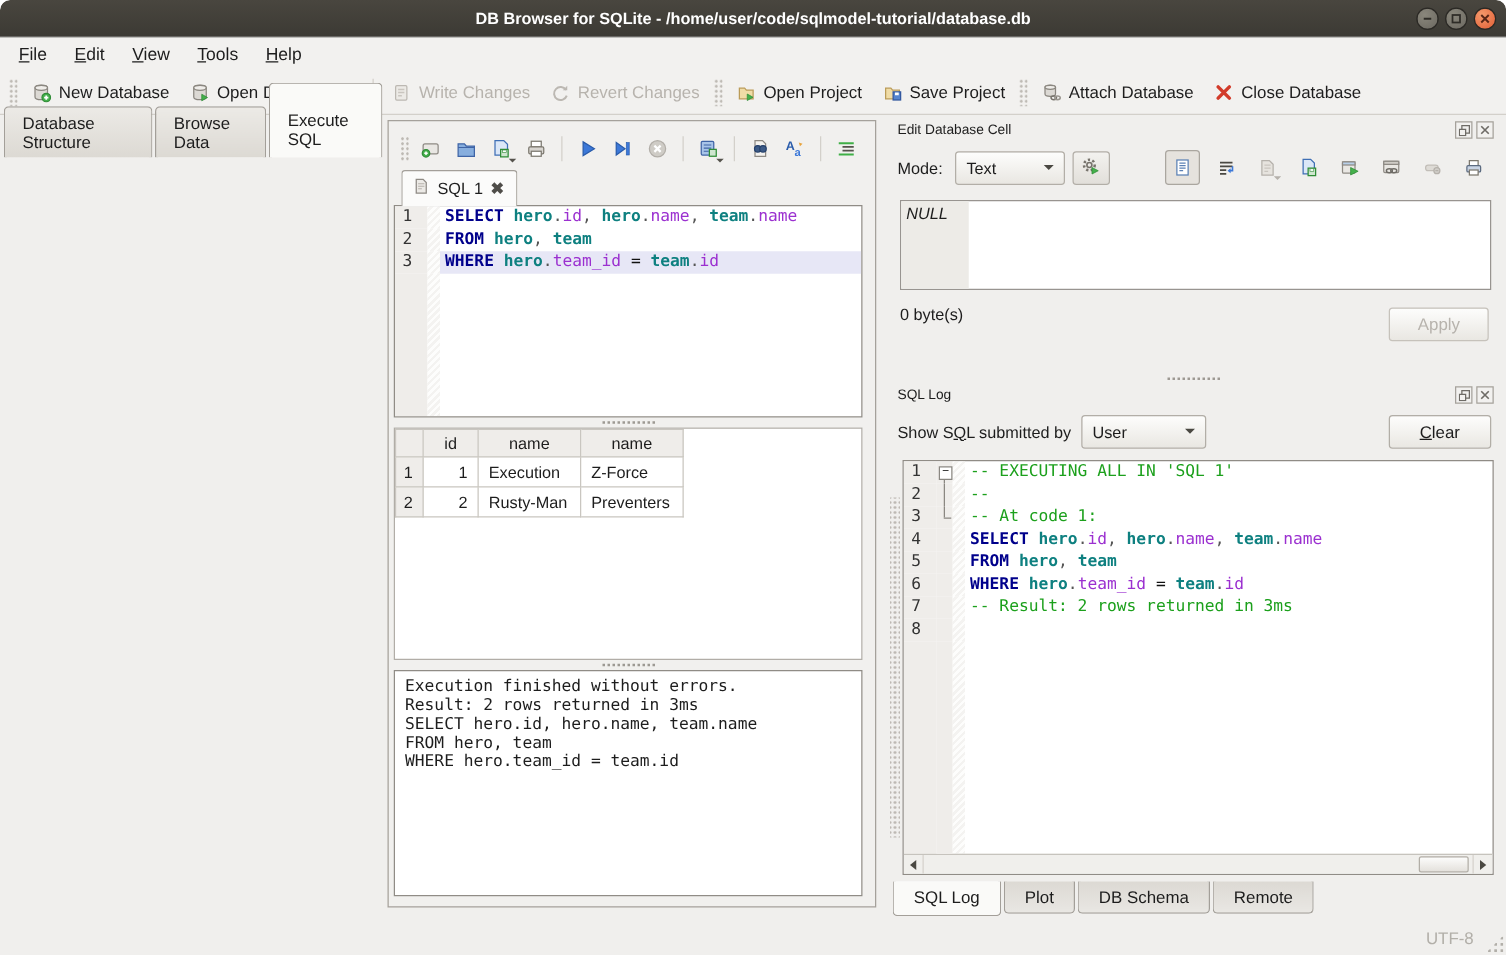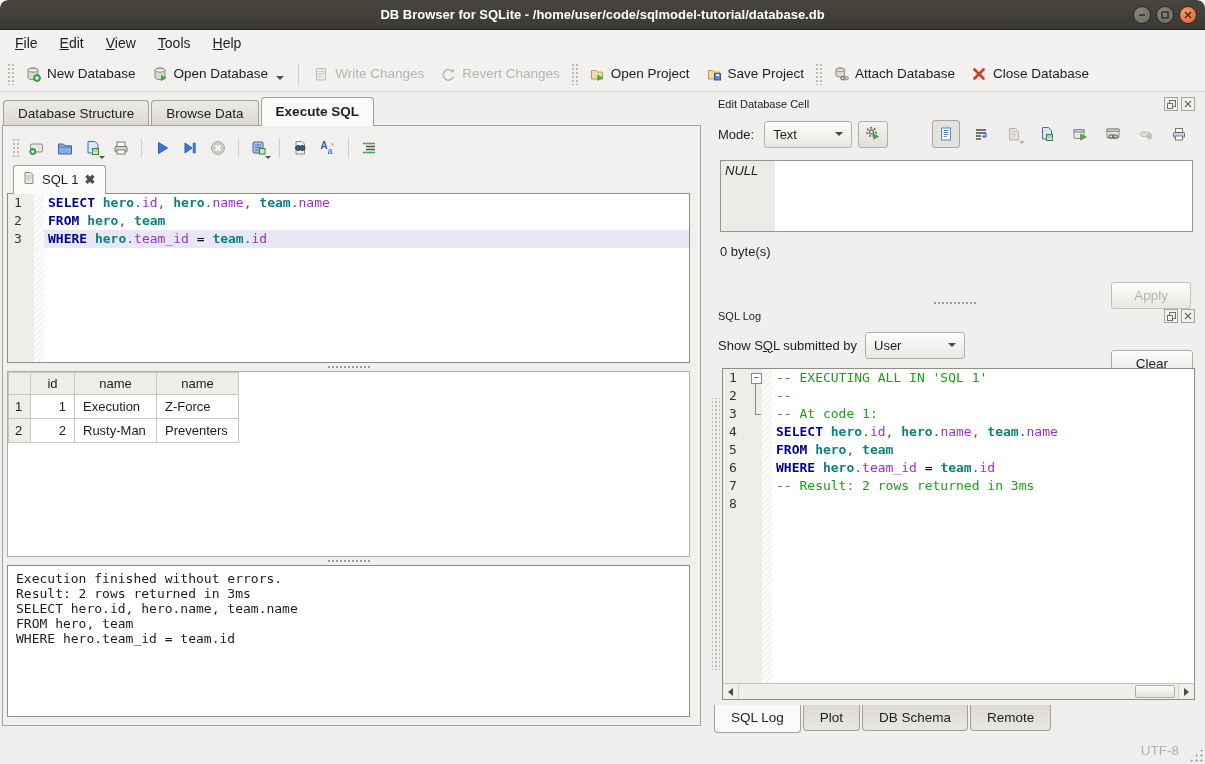--- a/index.html
+++ b/index.html
@@ -36,30 +36,30 @@
                background-size:4px 4px; }
   .tb-sep { width:1px; height:22px; background:#d3d0ca; margin:0 6px; }
   .tb-item { display:flex; align-items:center; gap:6px; padding:4px 8px; border-radius:3px; position:relative; }
   .tb-item.disabled { color:#b7b3ad; }
   .tb-item svg { display:block; }
   .drop-caret { width:0; height:0; border-left:4px solid transparent; border-right:4px solid transparent;
                 border-top:4px solid #55524c; margin-left:2px; align-self:flex-end; margin-bottom:2px; }
 
   
   .content { flex:1 1 auto; display:flex; min-height:0; }
-  .left-pane { width:703px; flex:0 0 703px; display:flex; flex-direction:column; padding-top:4px; }
+  .left-pane { width:703px; flex:0 0 703px; display:flex; flex-direction:row; padding-top:4px; }
   .pane-splitter { width:5px; flex:0 0 5px; }
   .right-pane { flex:1 1 auto; display:flex; flex-direction:column; min-width:0; padding:2px 8px 0 4px; }
 
   
   .main-tabs { display:flex; align-items:flex-end; padding-left:3px; height:29px; }
   .mtab { border:1px solid #a39f99; border-bottom:none; border-radius:4px 4px 0 0;
           padding:5px 14px 5px 14px; background:linear-gradient(#eceae6,#dcd9d3);
           margin-right:2px; font-size:13.5px; position:relative; top:1px; }
-  .mtab.active { background:#fafaf8; padding-top:6px; padding-bottom:7px; z-index:3; top:1px;font-weight:bold; }
+  .mtab.active { background:#fafaf8; padding-top:22px; padding-bottom:7px; z-index:3; top:1px; }
 
   .left-panel { flex:1 1 auto; margin:0 2px 10px 2px; border:1px solid #a5a19b; background:#f1f0ee;
                 display:flex; flex-direction:column; padding:5px 10px 8px 4px; position:relative; z-index:2; min-height:0; }
 
   
   .sql-toolbar { height:34px; flex:0 0 34px; display:flex; align-items:center; gap:2px; padding-left:2px; }
   .sbtn { width:26px; height:26px; display:flex; align-items:center; justify-content:center; border-radius:3px; position:relative; }
   .sbtn svg { display:block; }
   .mini-caret { position:absolute; right:1px; bottom:2px; width:0; height:0;
                 border-left:3px solid transparent; border-right:3px solid transparent; border-top:3px solid #55524c; }
@@ -135,21 +135,21 @@
   .cbtn { width:24px; height:24px; display:flex; align-items:center; justify-content:center; position:relative; }
   .cbtn.pressed { border:1px solid #aaa69f; border-radius:3px; background:#e5e2dd; width:28px; height:28px; }
 
   .cell-editor { height:72px; flex:0 0 72px; margin:10px 4px 0 8px; border:1px solid #989490;
                  background:#fff; display:flex; font-size:13px;font-style:italic; }
   .cell-null-strip { width:54px; flex:0 0 54px; background:#edebe7; padding:2px 0 0 4px; }
 
   .cell-info { position:relative; margin:12px 4px 0 8px; height:48px; flex:0 0 48px; }
   .cell-info .line1 { margin-bottom:8px; }
   .btn { display:inline-block; background:linear-gradient(#fdfdfc,#e9e7e2); border:1px solid #b2aea7;
-         border-radius:3px; padding:5px 22px; font-size:13.5px; text-align:center;margin-top:36px; }
+         border-radius:3px; padding:5px 22px; font-size:13.5px; text-align:center; }
   .btn.disabled { color:#b7b3ad; border-color:#c6c2bb; }
   .apply-btn { position:absolute; right:2px; top:2px; }
 
   .sqllog-header { margin-top:10px; }
   .sqllog-header .dots-top { display:flex; justify-content:center; margin-bottom:2px; }
   .sqllog-header .dots-top span { width:42px; border-top:2px dotted #9d9993; }
 
   .log-controls { display:flex; align-items:center; margin:4px 2px 6px 6px; height:30px; flex:0 0 30px; }
   .user-combo { width:100px; margin-left:8px; }
   .clear-btn { margin-left:auto; margin-right:2px; padding:5px 24px; }

